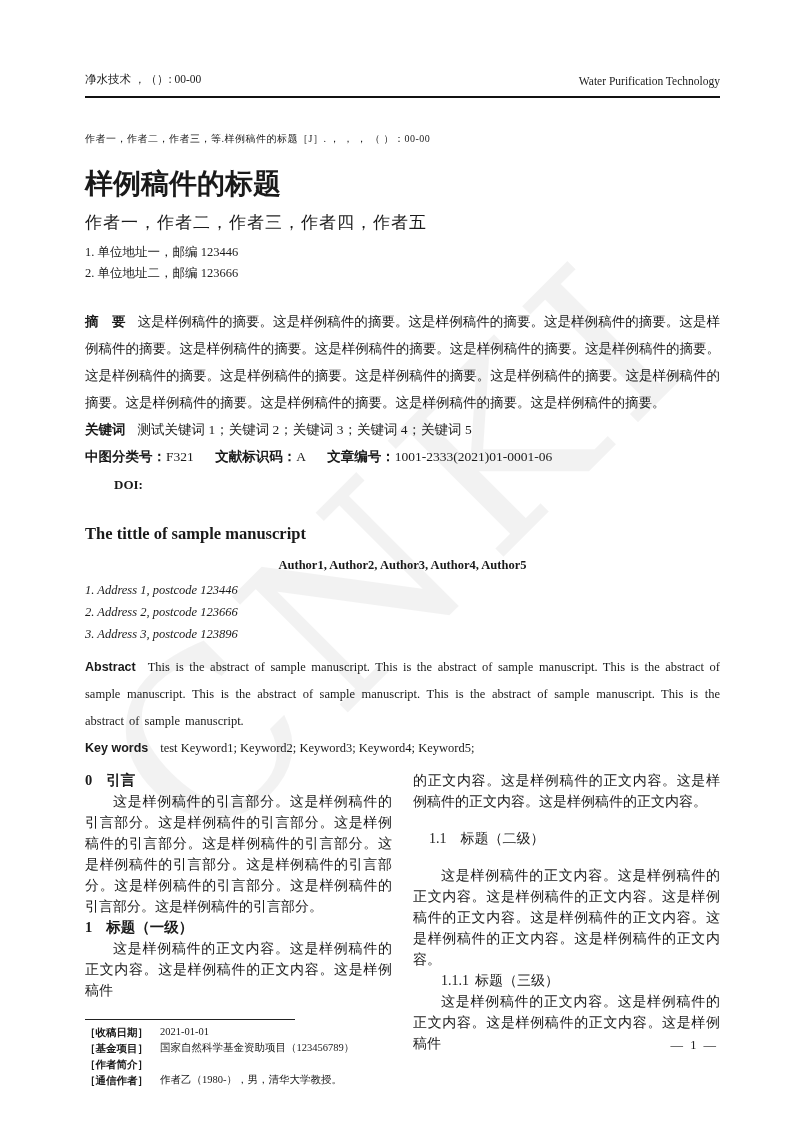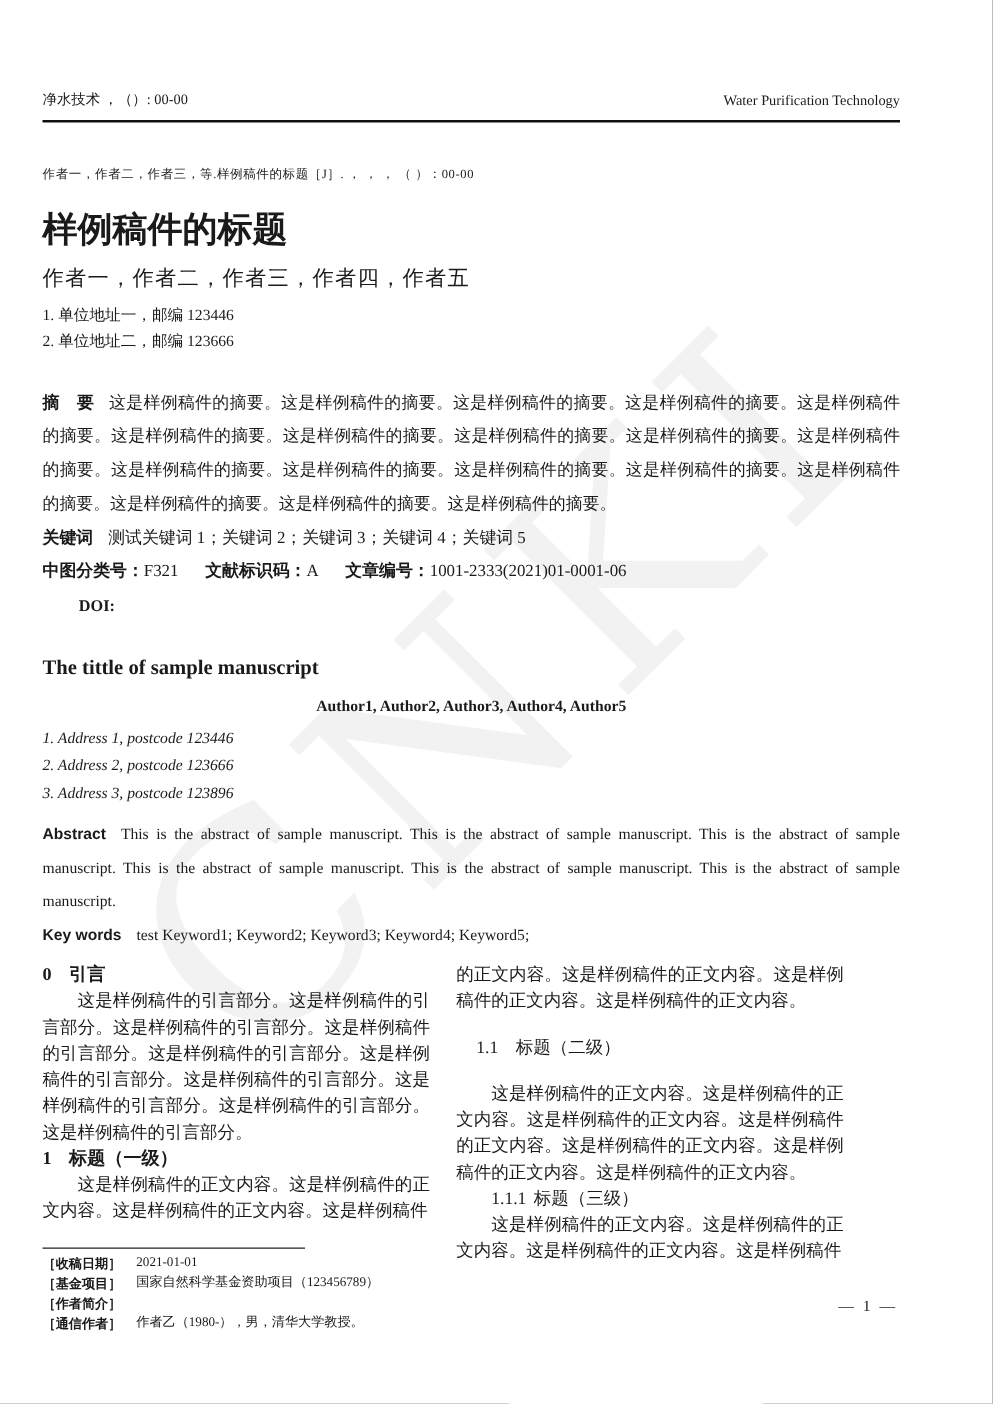--- a/index.html
+++ b/index.html
@@ -14,21 +14,21 @@
   }
   .watermark{
     position:absolute;left:50px;top:300px;width:700px;height:500px;
     display:flex;align-items:center;justify-content:center;
     transform:rotate(-45deg);
     font-family:"DejaVu Serif",serif;
     font-size:225px;letter-spacing:22px;
     color:rgba(0,0,0,0.05);
     z-index:0;pointer-events:none;user-select:none;
   }
-  .content{position:relative;z-index:1;padding:0 74px 0 34px;}
+  .content{position:relative;z-index:1;padding:0 74px 0 85px;}
   
   .journal-header{
     display:flex;justify-content:space-between;align-items:flex-end;
     padding-top:72px;padding-bottom:9px;
     border-bottom:2.5px solid #111;
     font-size:11.5px;
   }
   .citation-line{margin-top:34px;font-size:10px;letter-spacing:0.5px;}
   
   .cn-title{

